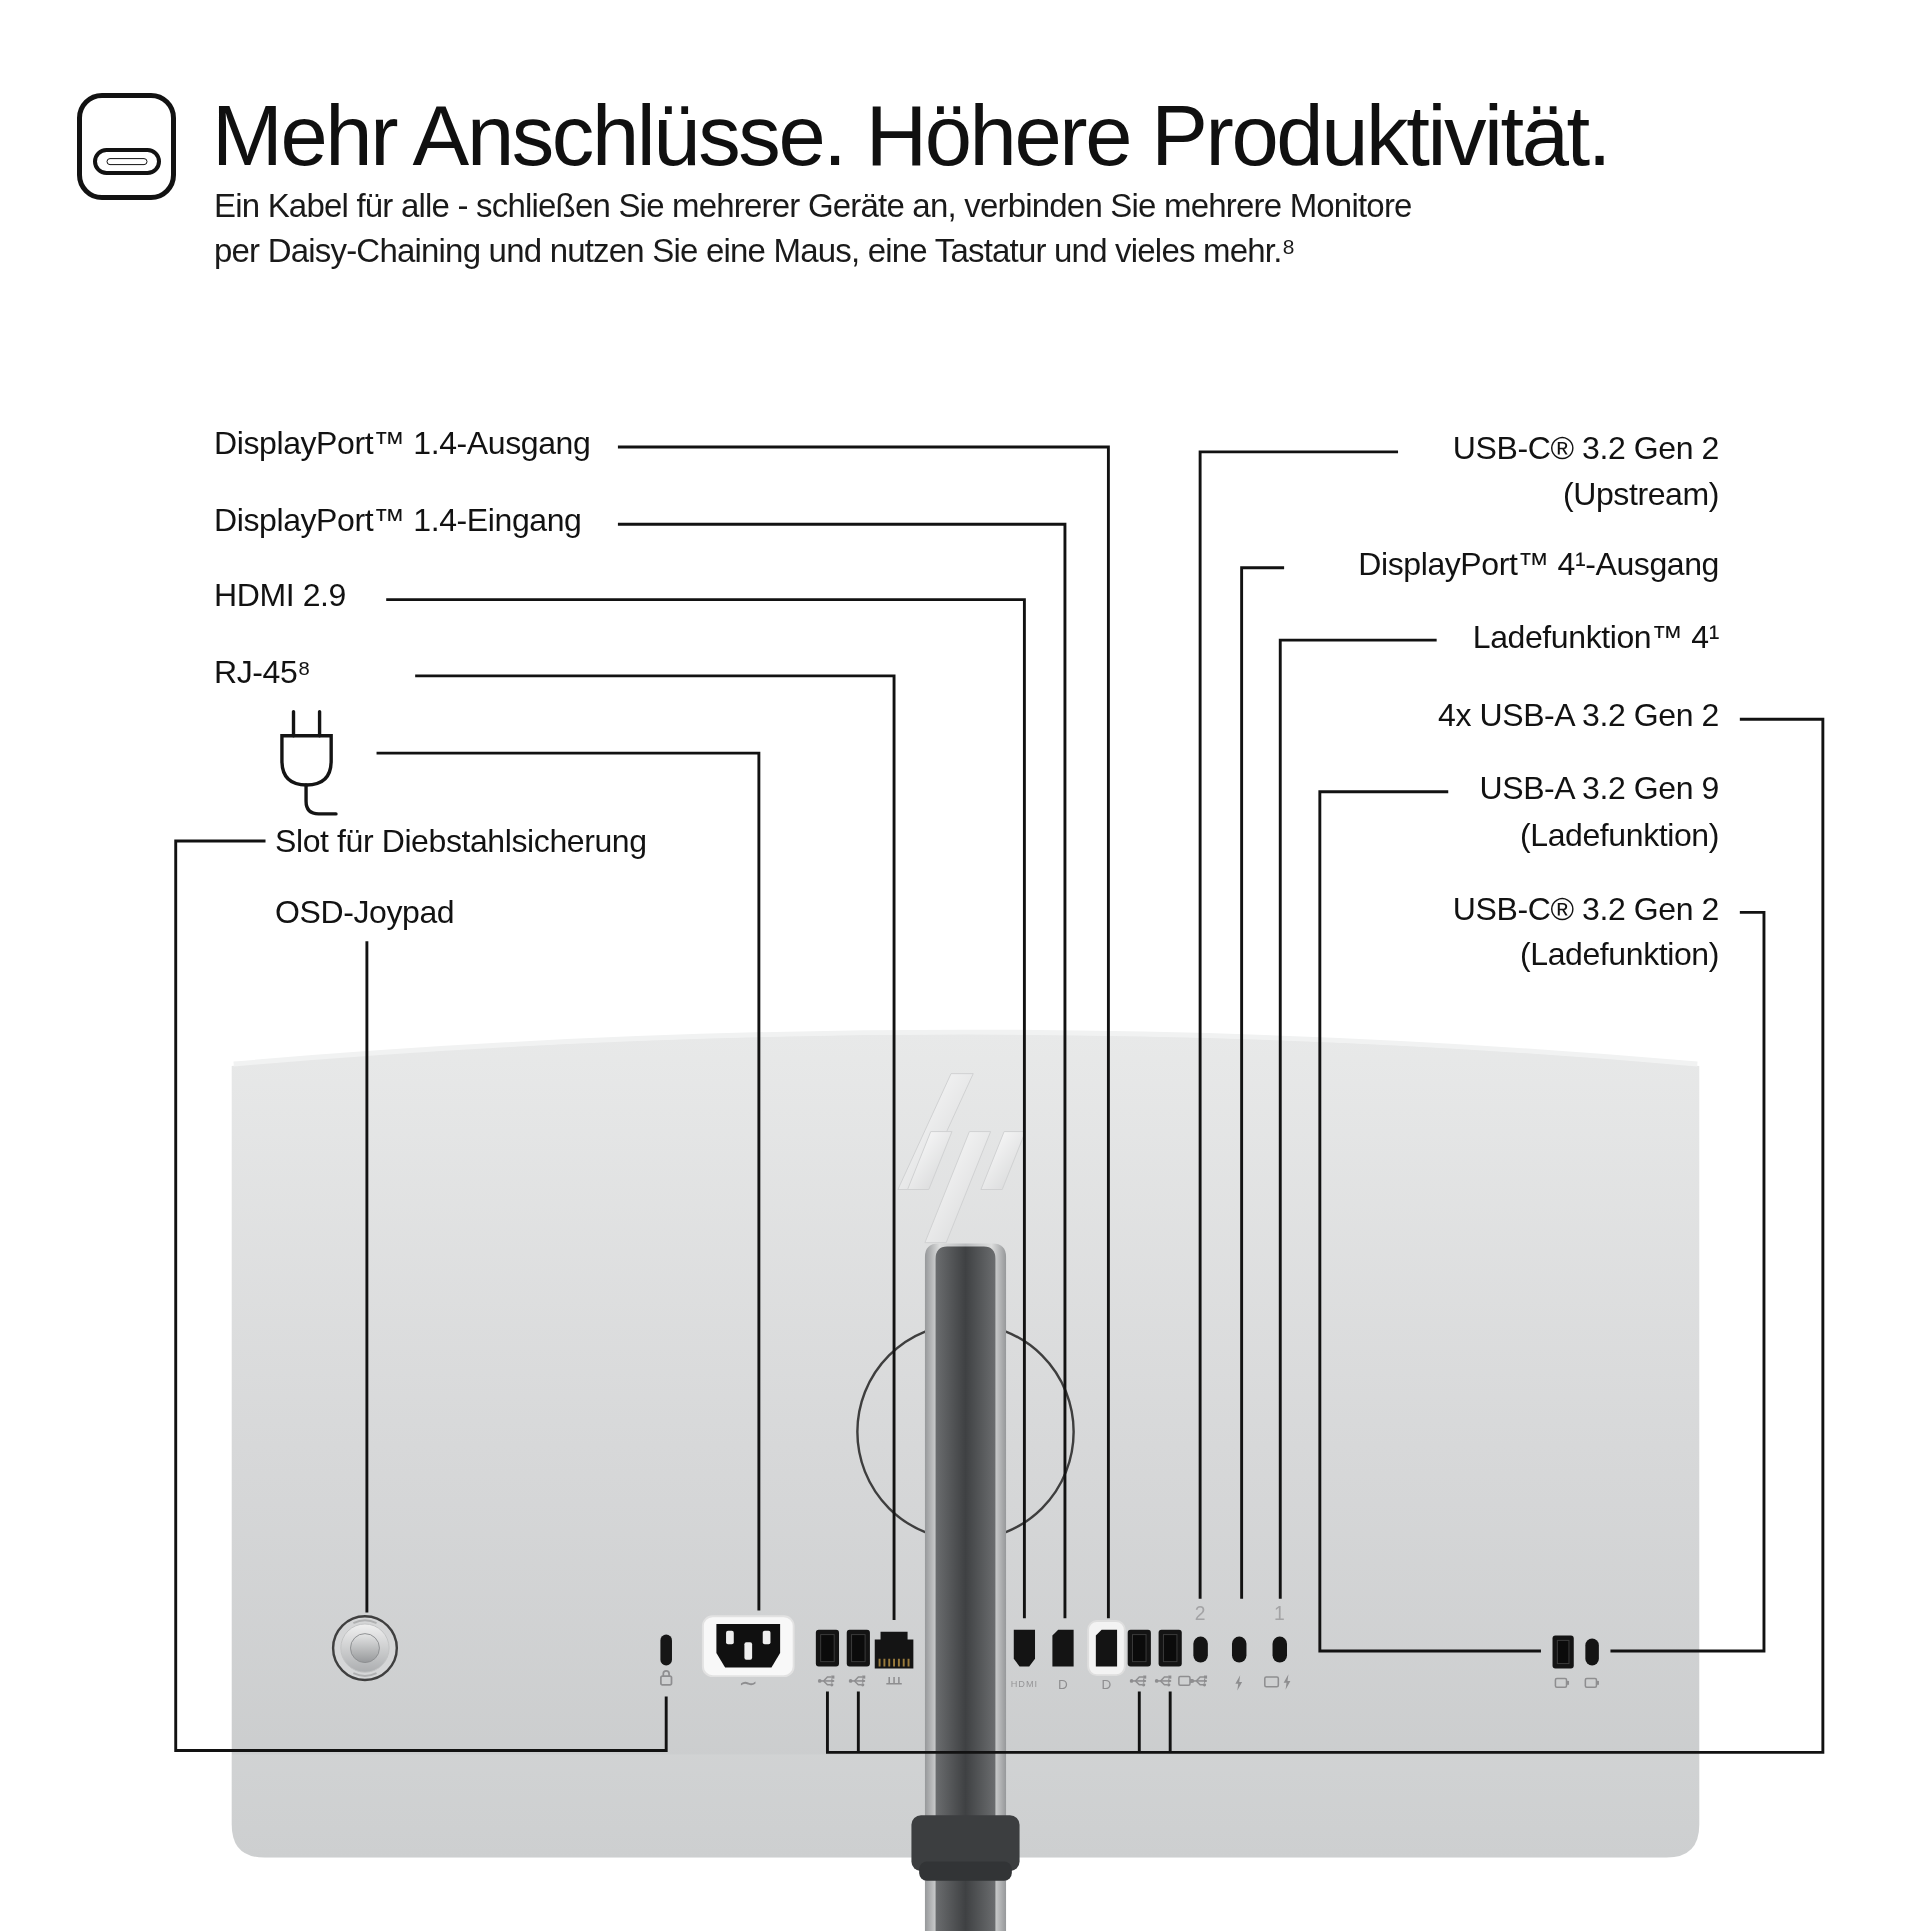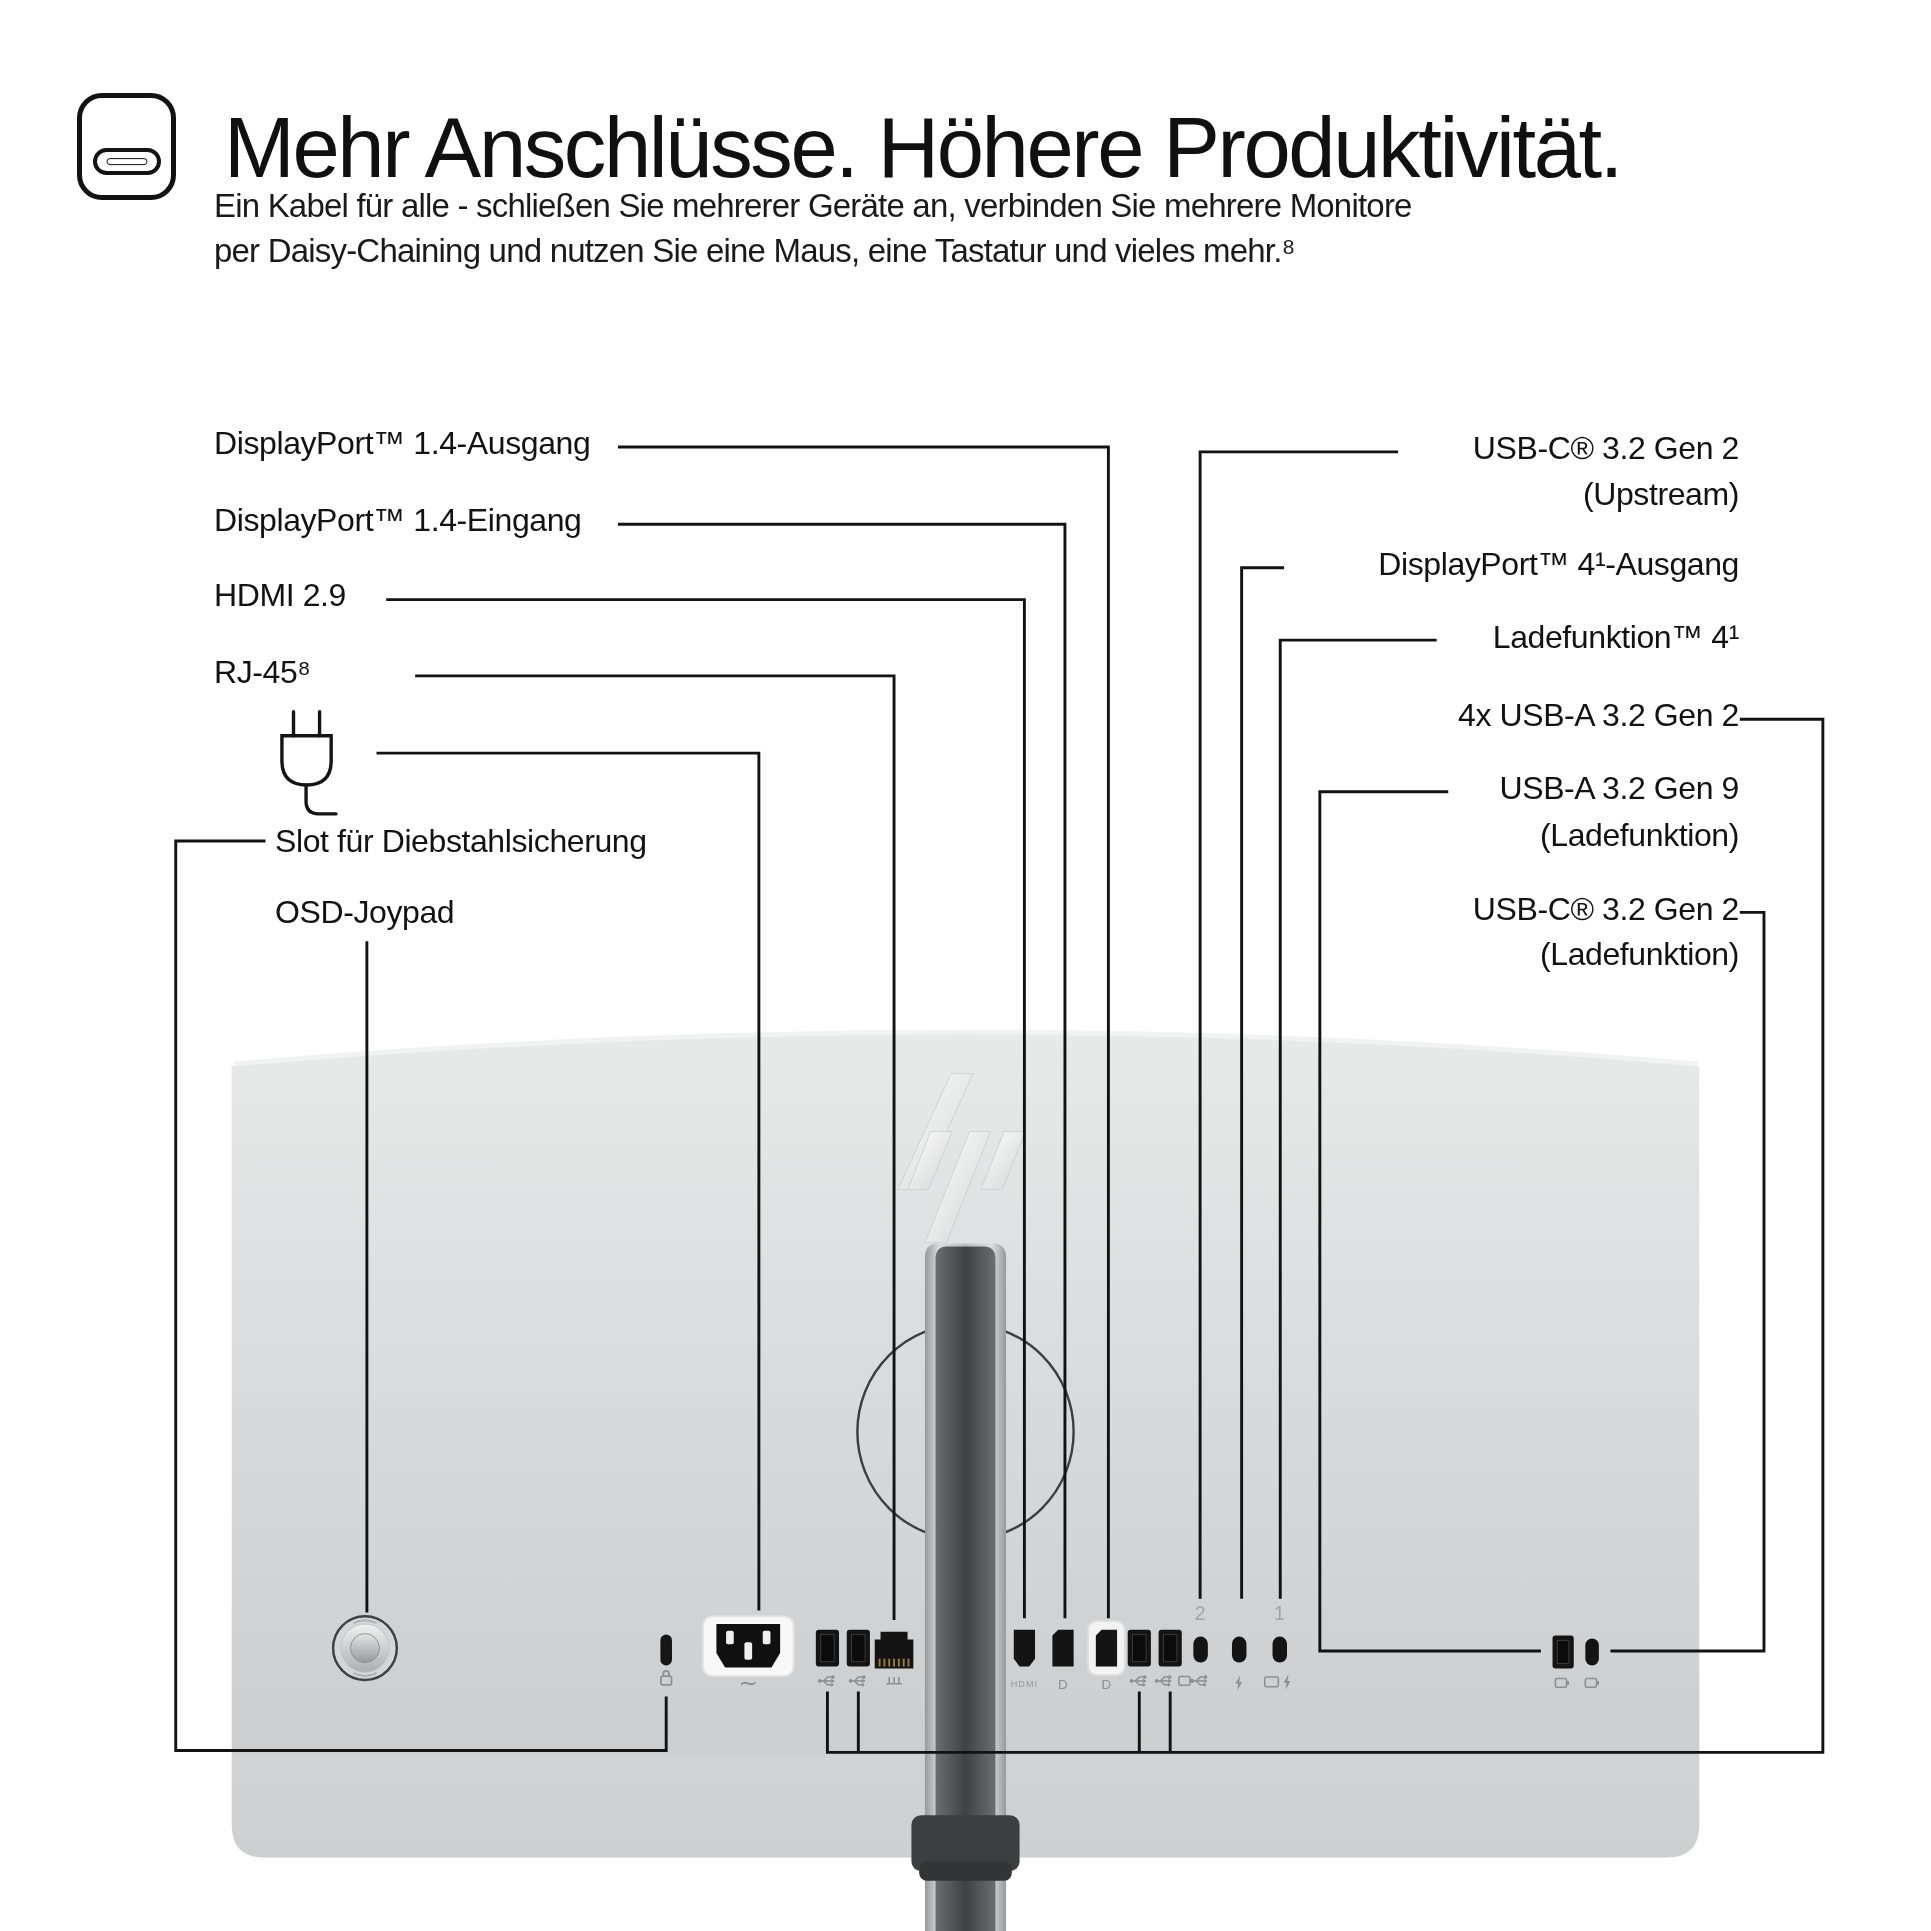--- a/index.html
+++ b/index.html
@@ -7,28 +7,28 @@
           font-family:"Liberation Sans","DejaVu Sans",sans-serif;color:#141414;}
   svg{position:absolute;left:0;top:0;}
 
   
   .hdr-icon{position:absolute;left:77px;top:93px;width:89px;height:97px;
             border:5.8px solid #121212;border-radius:25px;}
   .hdr-icon .pill{position:absolute;left:50%;top:50px;transform:translateX(-50%);
                   width:60px;height:19.3px;border:4.8px solid #121212;border-radius:13.5px;}
   .hdr-icon .pill-inner{position:absolute;left:50%;top:50%;transform:translate(-50%,-50%);
                   width:39px;height:5.8px;border:1.9px solid #121212;border-radius:3.9px;}
-  .title{position:absolute;left:212px;top:87px;margin:12px;font-size:85px;font-weight:500;
+  .title{position:absolute;left:212px;top:87px;margin:0;font-size:85px;font-weight:500;
          letter-spacing:-2.4px;color:#101010;white-space:nowrap;}
   .sub{position:absolute;left:214px;font-size:33px;letter-spacing:-0.8px;color:#1a1a1a;white-space:nowrap;}
   .sub.l1{top:187px;} .sub.l2{top:232px;}
 
   
   .lab{position:absolute;font-size:32px;letter-spacing:-0.4px;color:#121212;white-space:nowrap;text-align:center;}
-  .lab.r{right:192px;text-align:right;}
+  .lab.r{right:212px;text-align:right;}
 </style>
 </head>
 <body>
 
 <div class="canvas">
 
 <svg width="1931" height="1931" viewBox="0 0 2000 2000">
   <defs>
     <linearGradient id="gBody" x1="0" y1="0" x2="0" y2="1">
       <stop offset="0" stop-color="#e8e9e9"></stop>

